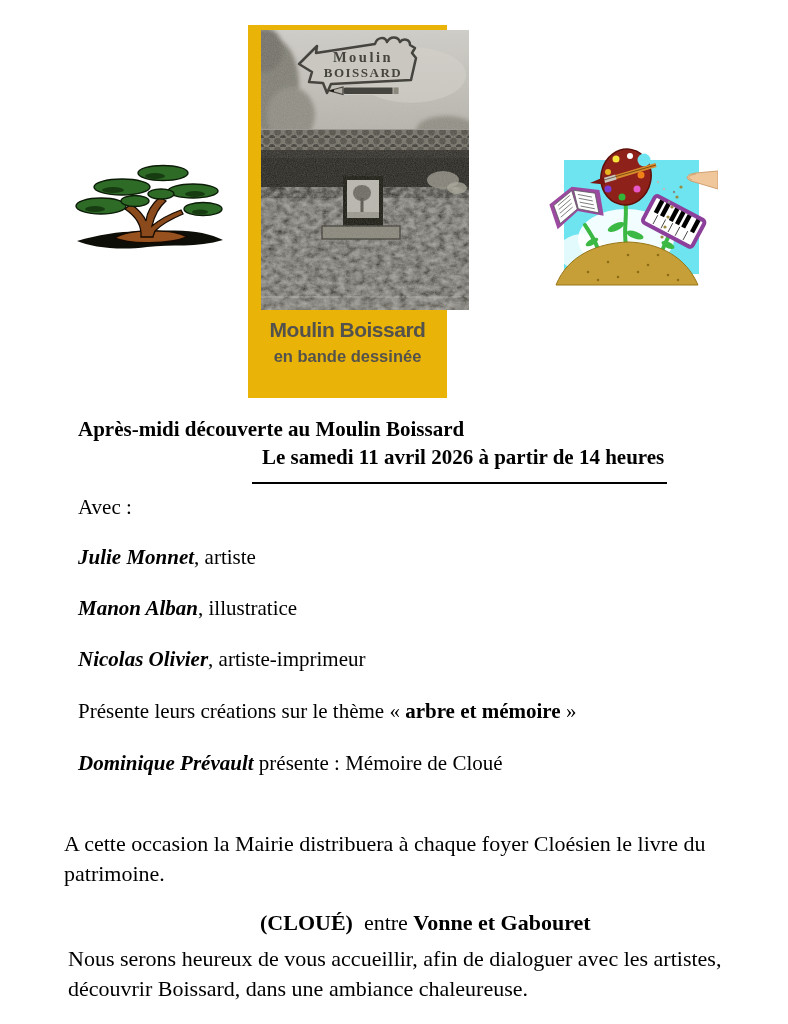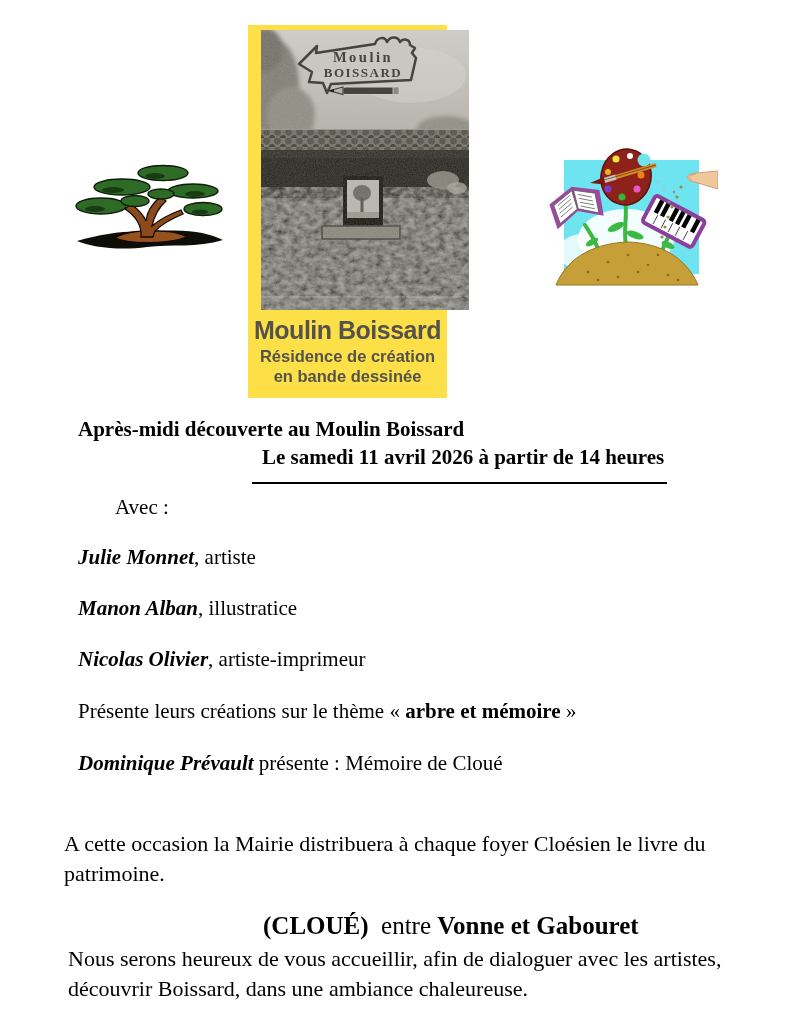--- a/index.html
+++ b/index.html
@@ -4,49 +4,49 @@
 <style>
   html,body { margin:0; padding:0; background:#ffffff; }
   .page {
     position:relative; width:788px; height:1024px; background:#ffffff;
     font-family:"Liberation Serif", serif; color:#000; overflow:hidden;
   }
 
   
   .poster {
     position:absolute; left:248px; top:25px; width:199px; height:373px;
-    background:#fde047;
+    background:#eab308;
   }
   .poster-photo { position:absolute; left:13px; top:5px; width:208px; height:280px; display:block; }
   .poster-caption {
     position:absolute; left:0; top:289px; width:100%; text-align:center;
     color:#54524c; font-family:"Liberation Sans", sans-serif;
   }
-  .poster-title { font-size:25px; font-weight:bold; line-height:32px; letter-spacing:-0.5px; }
+  .poster-title { font-size:21px; font-weight:bold; line-height:32px; letter-spacing:-0.5px; }
   .poster-sub   { font-size:16.5px; font-weight:bold; line-height:20px; }
 
   
   .bonsai { position:absolute; left:75px;  top:160px; width:150px; height:98px; }
   .arts   { position:absolute; left:538px; top:147px; width:180px; height:142px; }
 
   
   .line { position:absolute; font-size:21px; white-space:nowrap; }
   .bold { font-weight:bold; }
   .name { font-weight:bold; font-style:italic;text-align:right; }
   .h1 { left:78px;  top:417px; font-weight:bold;font-family:Liberation Serif, serif; }
   .h2 { left:252px; top:445px; font-weight:bold; }
   .h2 .underlined { display:inline-block; border-bottom:2.5px solid #000; padding:0 3px 12px 10px; }
-  .avec  { left:78px; top:495px;margin-left:37px; }
+  .avec  { left:78px; top:495px; }
   .row-a { left:78px; top:545px; }
   .row-b { left:78px; top:596px; }
   .row-c { left:78px; top:647px; }
   .theme { left:78px; top:699px; }
   .dom   { left:78px; top:751px; }
   .ann     { position:absolute; left:64px;  top:829px; font-size:22px; line-height:30px; }
-  .cloue   { position:absolute; left:238px; top:884px; font-size:25px; white-space:pre; }
+  .cloue   { position:absolute; left:238px; top:884px; font-size:22px; white-space:pre; }
   .closing { position:absolute; left:68px;  top:944px; font-size:22px; line-height:30px; }
 </style>
 </head>
 <body>
 
 <div class="page">
 
   <div class="poster">
     <svg class="poster-photo" viewBox="0 0 208 280">
       <defs>
@@ -111,21 +111,20 @@
           <rect x="48" y="51" width="56" height="7.5" rx="2" fill="#45443e" stroke="#cfcdc5" stroke-width="1"></rect>
           <polygon points="48,51 34,54.7 48,58.5" fill="#b5b3a9" stroke="#45443e" stroke-width="1.2"></polygon>
           <polygon points="39,53.4 34,54.7 39,56.1" fill="#16150f"></polygon>
           <rect x="98" y="51" width="6" height="7.5" fill="#8b897e" stroke="#cfcdc5" stroke-width="0.8"></rect>
         </g>
       </g>
     </svg>
 
     <div class="poster-caption">
       <div class="poster-title">Moulin Boissard</div>
-      <div class="poster-sub">Résidence de création</div>
       <div class="poster-sub">en bande dessinée</div>
     </div>
   </div>
 
   <svg class="bonsai" viewBox="0 0 150 98">
     <path d="M2,81 C28,73 55,70 75,72 C108,68 132,72 148,80 C122,88 96,84 72,87 C44,91 16,87 2,81 Z" fill="#0e0e08"></path>
     <path d="M40,78 C52,69 98,68 112,77 C96,84 54,85 40,78 Z" fill="#96511f" stroke="#140a02" stroke-width="1.4"></path>
     <path d="M66,77 C67,64 59,55 50,49 L56,44 C64,50 69,56 71,61 C72,50 78,43 85,37 L91,41 C83,48 79,57 77,66 C84,60 95,54 106,50 L108,54 C96,59 86,65 80,71 C79,74 78,76 78,77 Z" fill="#8a4a1c" stroke="#140a02" stroke-width="1.3"></path>
     <g fill="#2e6b27" stroke="#0c1c08" stroke-width="1.4">
       <ellipse cx="88" cy="13" rx="25" ry="7.5"></ellipse>

